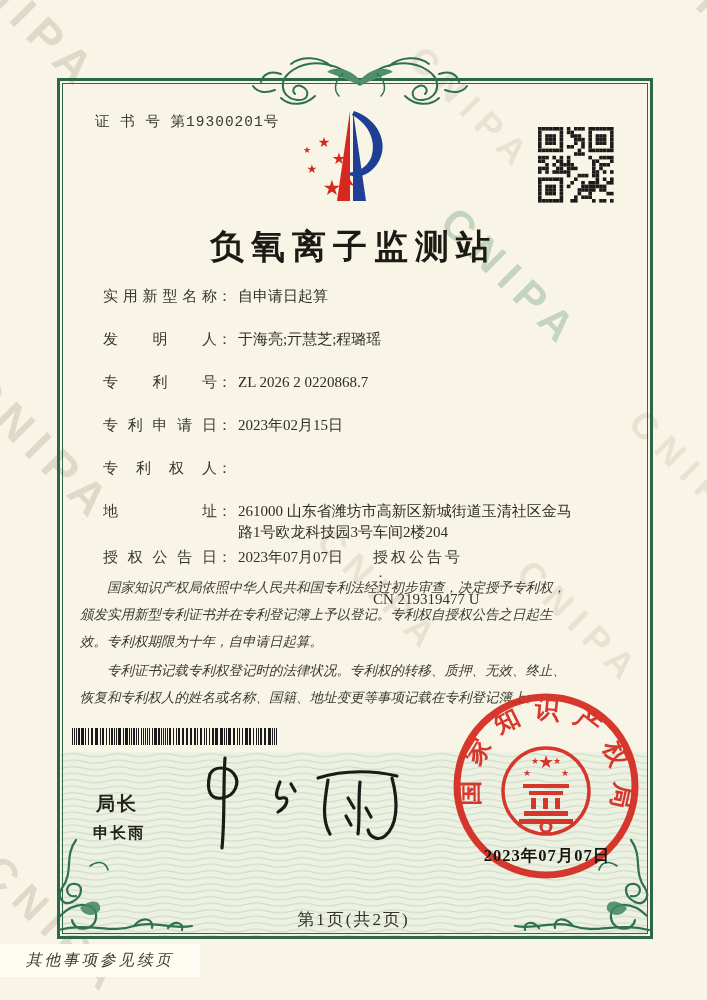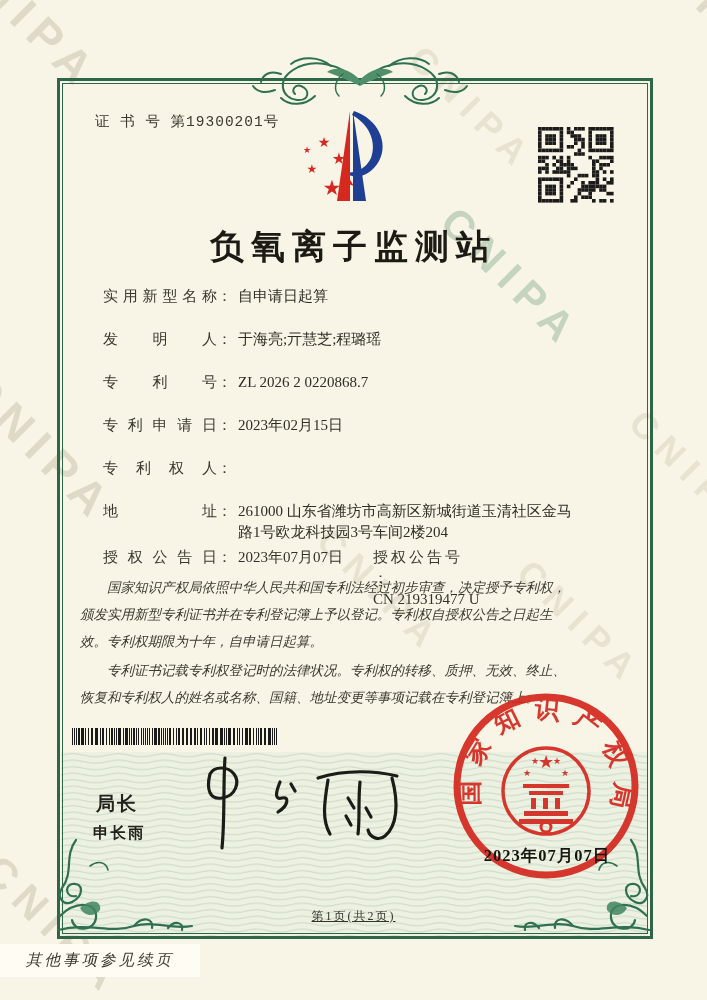--- a/index.html
+++ b/index.html
@@ -54,21 +54,21 @@
                     font-weight:700; font-size:19px; letter-spacing:2px; color:#23221c; }
   .director-name  { position:absolute; left:93px; top:823px; font-family:"Liberation Sans",sans-serif;
                     font-weight:700; font-size:15.5px; letter-spacing:2px; color:#23221c; }
   .sig { position:absolute; left:196px; top:756px; }
 
   .seal { position:absolute; left:452px; top:692px; width:188px; height:188px; opacity:.92; }
   .seal-date { position:absolute; left:462px; top:845px; width:170px; text-align:center;
                font-size:16.5px; font-weight:700; letter-spacing:1px; color:#17150f; z-index:6; }
 
   .page-no { position:absolute; left:0; top:908px; width:100%; text-align:center;
-             font-size:12px; letter-spacing:2px; color:#34332b;text-decoration:underline; }
+             font-size:17px; letter-spacing:2px; color:#34332b; }
 
   .cont-note { position:absolute; left:0; top:944px; width:100%; text-align:left; }
   .cont-note span { display:inline-block; background:#fffdf3; padding:6px 26px; font-size:15.5px;
                     font-style:italic; letter-spacing:3px; color:#3b3a2f; }
 </style>
 </head>
 <body>
 
 <div class="page">
 

